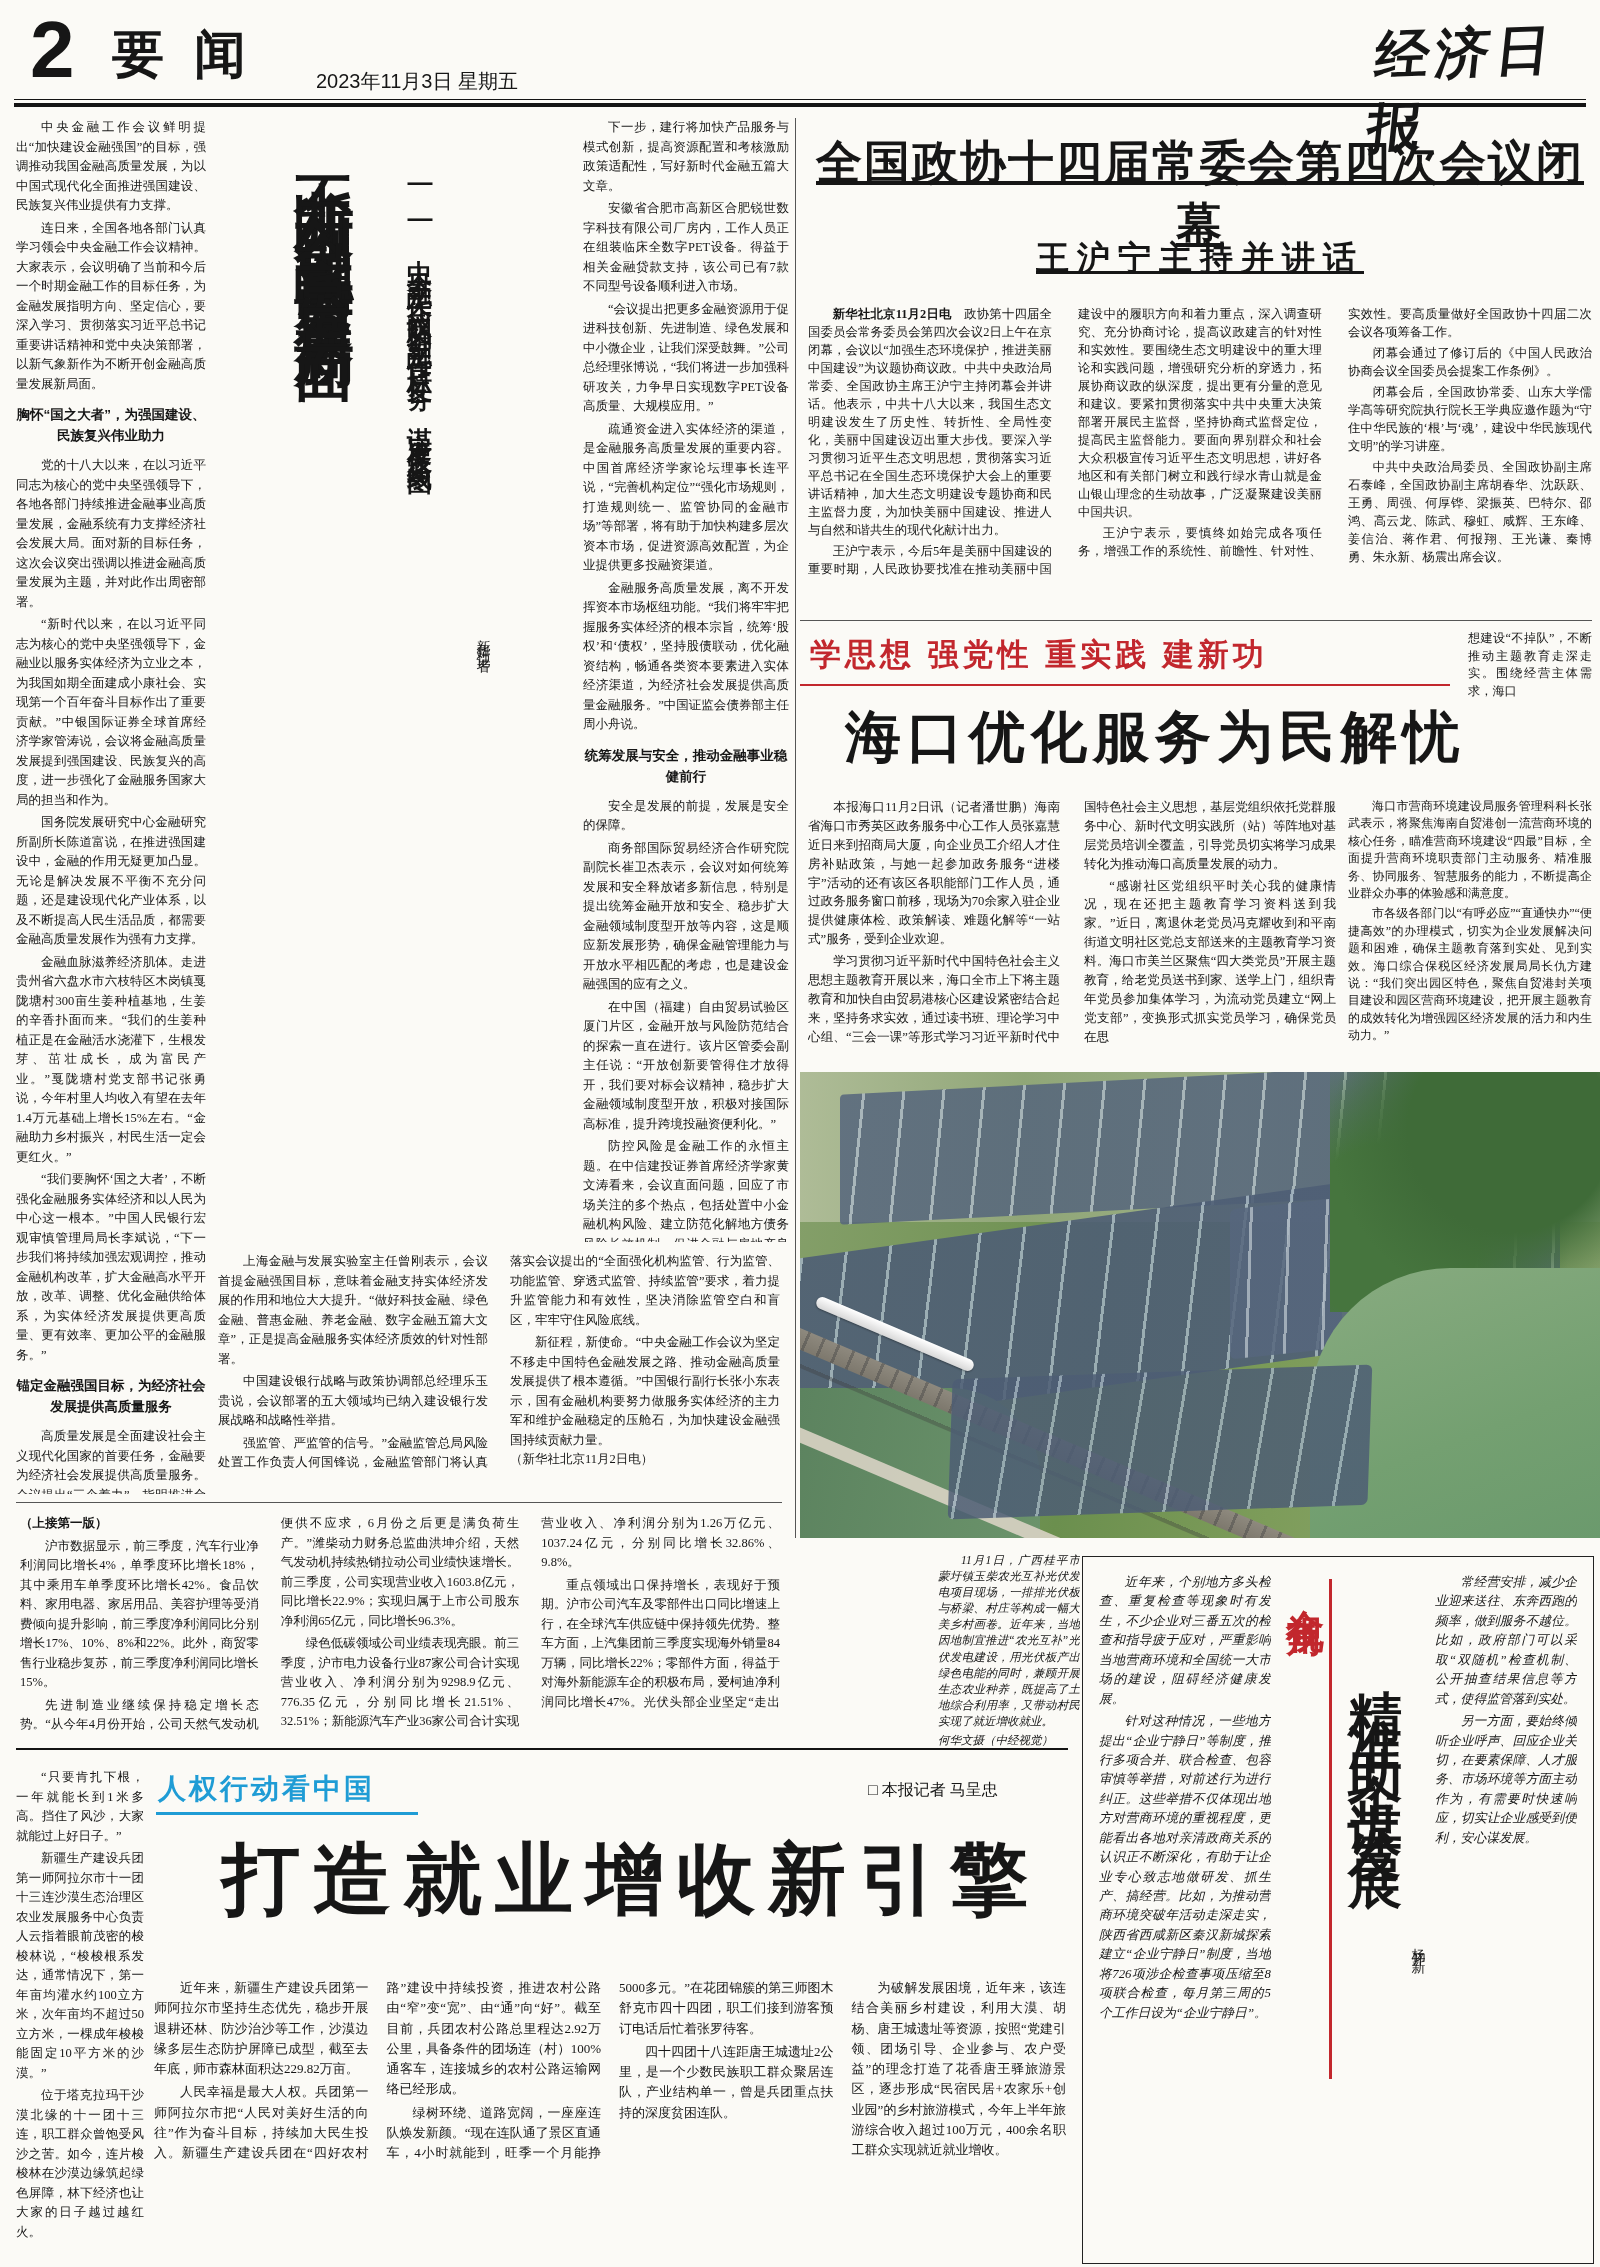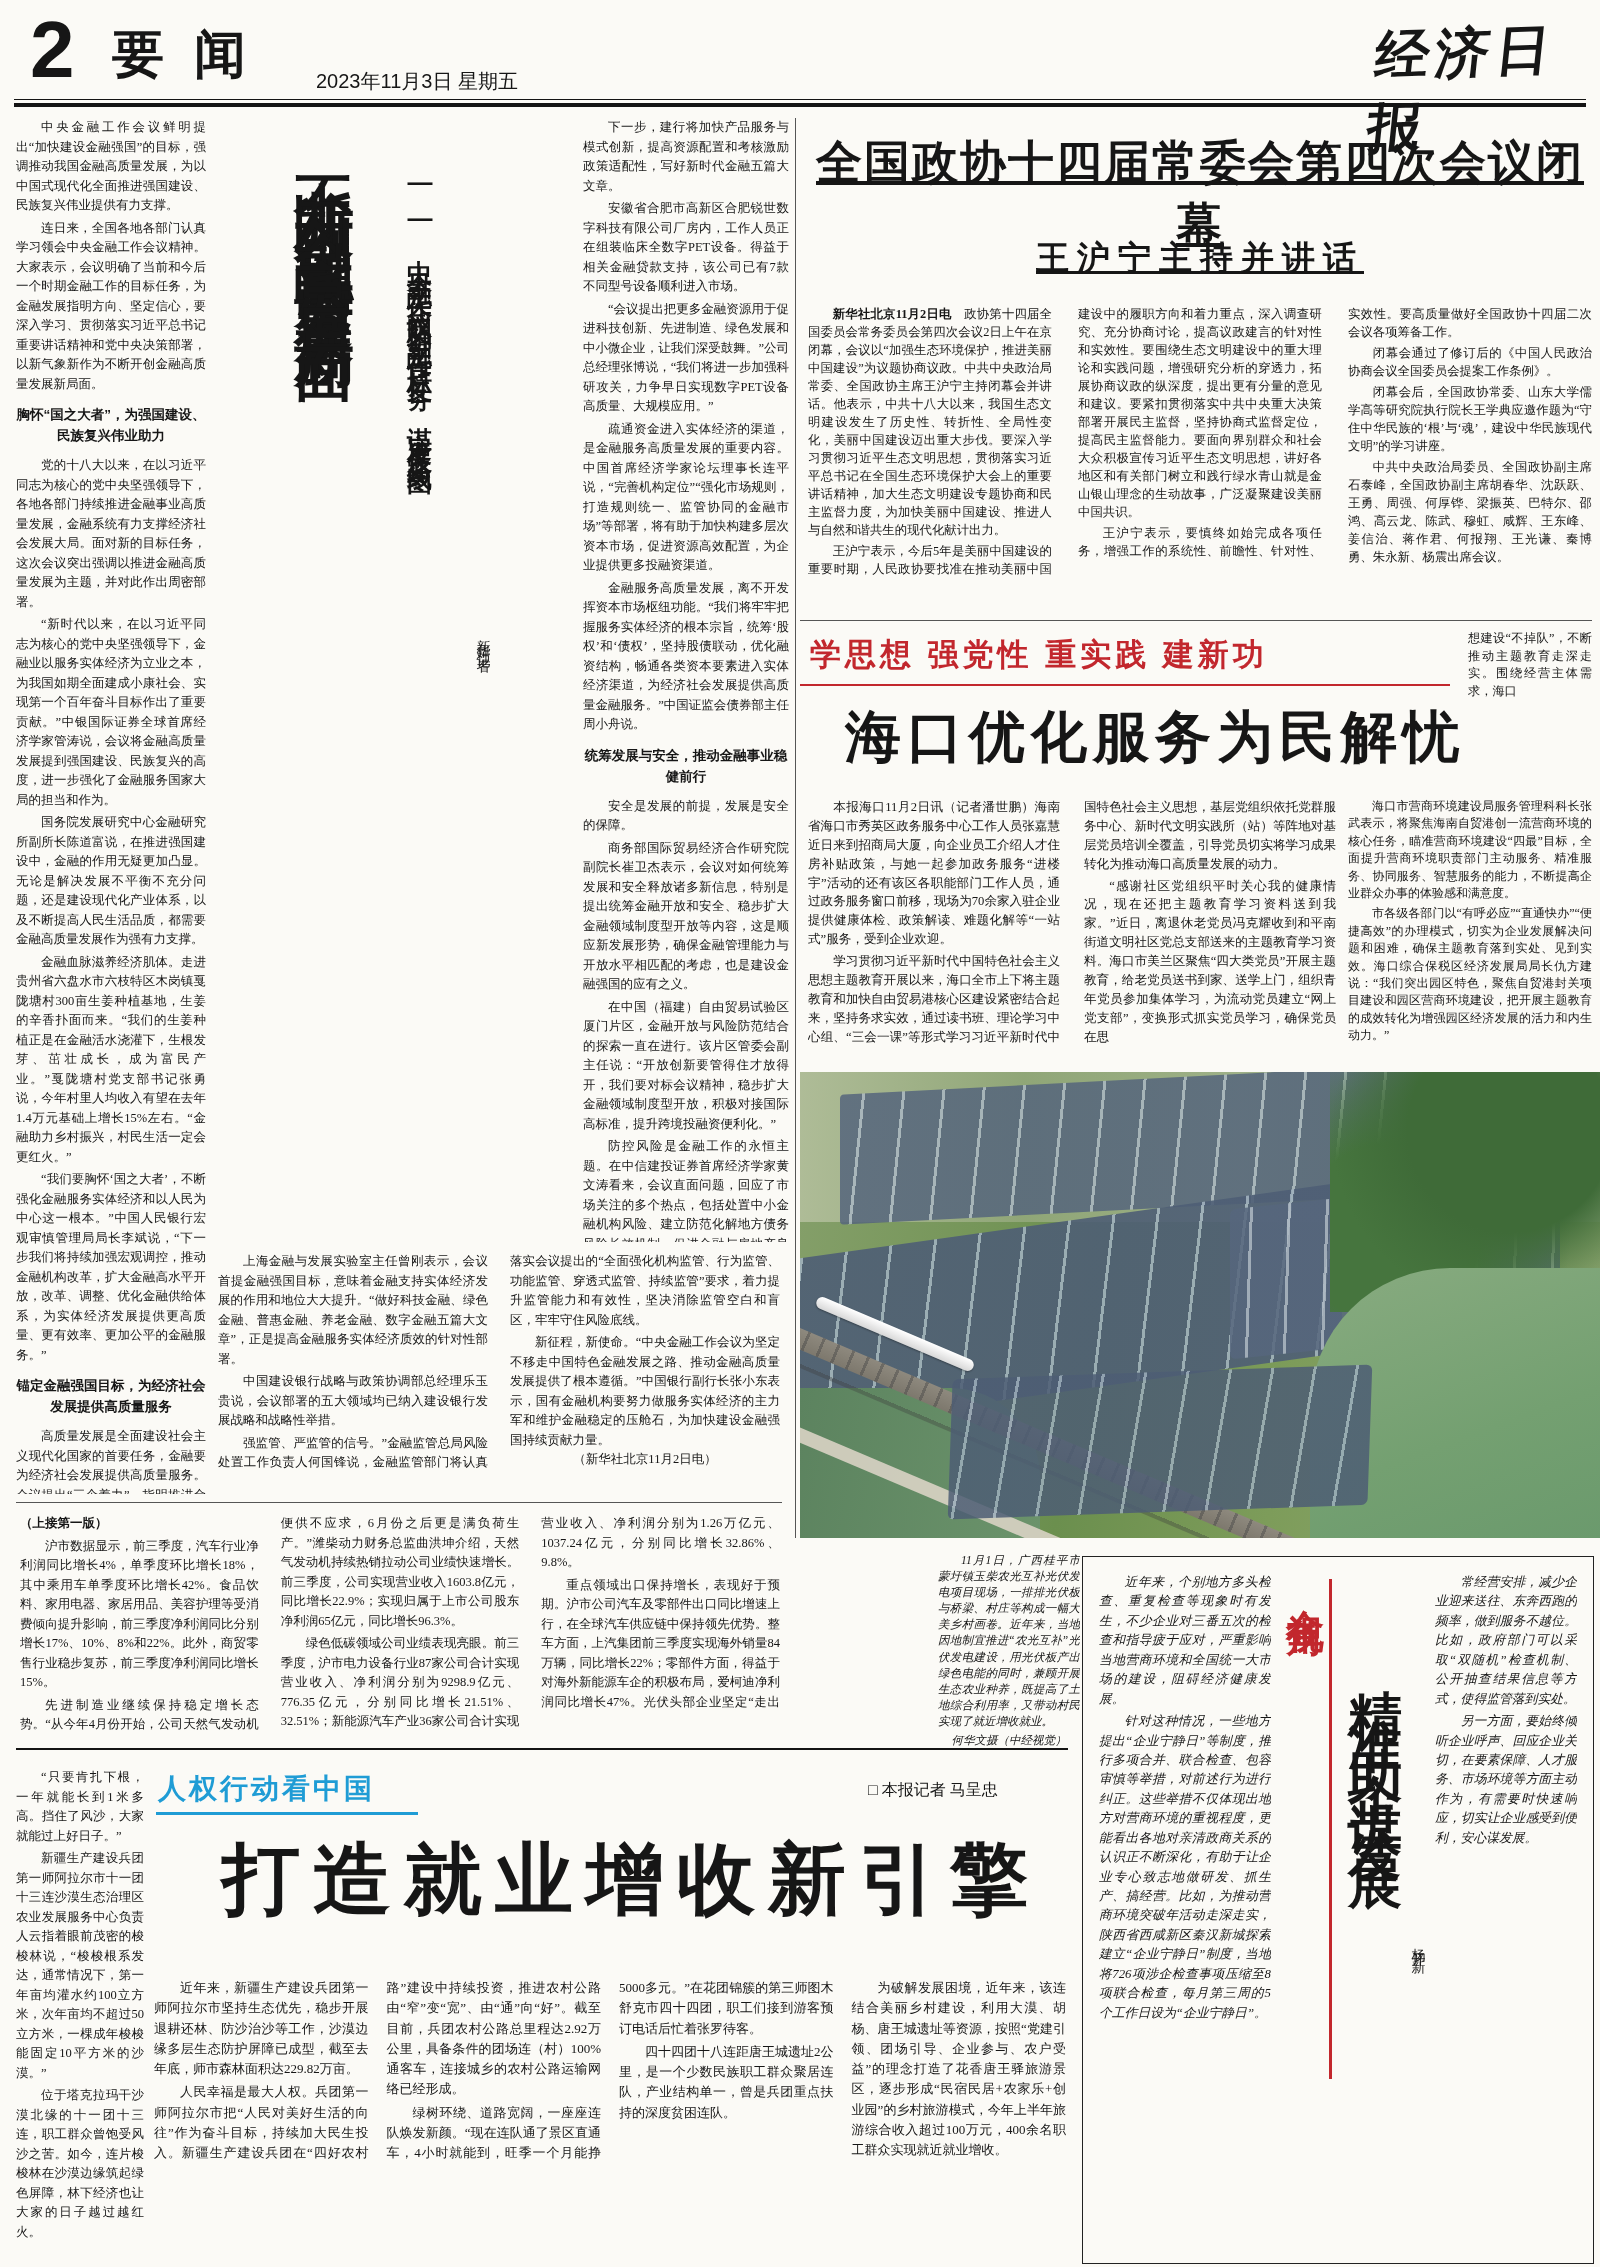--- a/index.html
+++ b/index.html
@@ -9,21 +9,21 @@
   .col{position:absolute;overflow:hidden;text-align:justify;}
   .col p{margin:0 0 3px;text-indent:2em;}
   .body12 p, .body12{font-size:12.5px;line-height:1.56;}
   .rule{position:absolute;background:#141414;}
   .red{color:#c2272d;}
   .vert{writing-mode:vertical-rl;text-orientation:upright;}
   .crosshead{font-weight:bold;text-align:center;text-indent:0 !important;
              font-size:13.5px;margin:10px 0 !important;font-family:"Liberation Sans","DejaVu Sans",sans-serif;}
   .headline-font{font-family:"Liberation Sans","DejaVu Sans",sans-serif;font-weight:900;}
   .kai{font-style:italic;}
-  .wirecredit{text-align:center;text-indent:0 !important;}
+  .wirecredit{text-align:left;text-indent:0 !important;}
   
   #photo{position:absolute;left:800px;top:1072px;width:800px;height:466px;overflow:hidden;
          background:linear-gradient(100deg,#86a06b,#6b8f4e 38%,#7d9c5a 62%,#93ab76);}
   .ph{position:absolute;}
 </style>
 </head>
 <body>
 
 <div id="paper">
 

